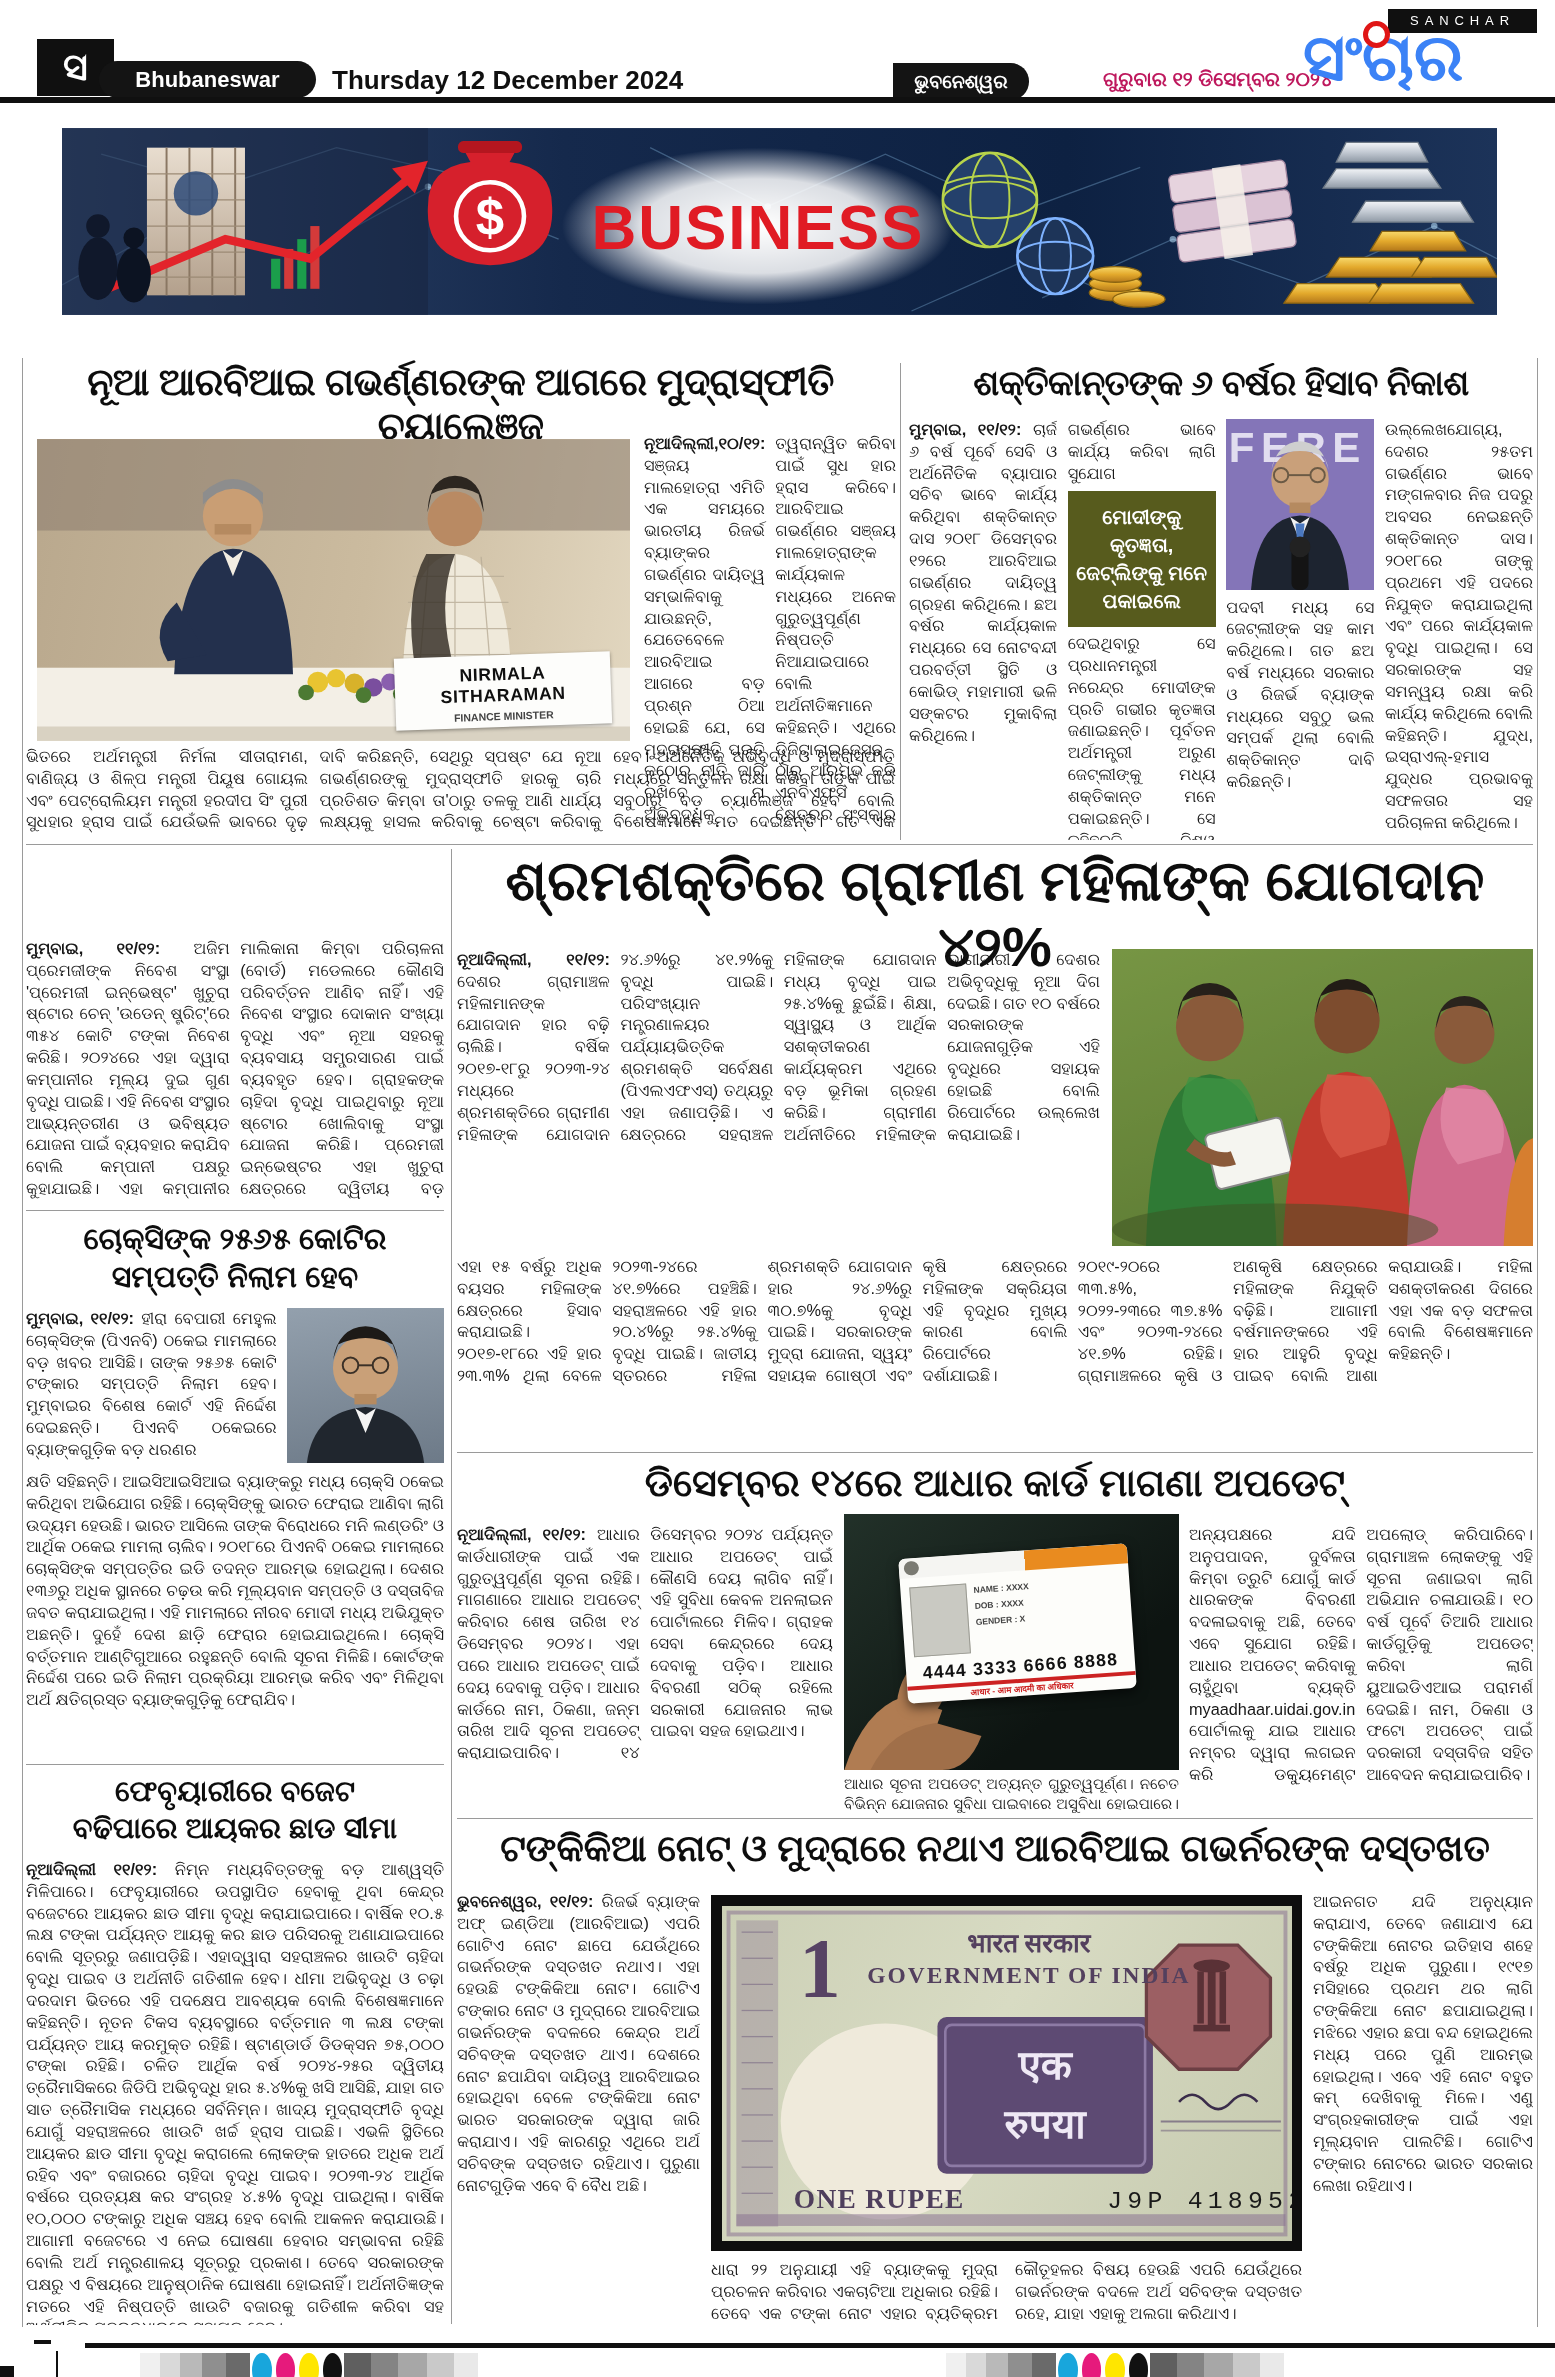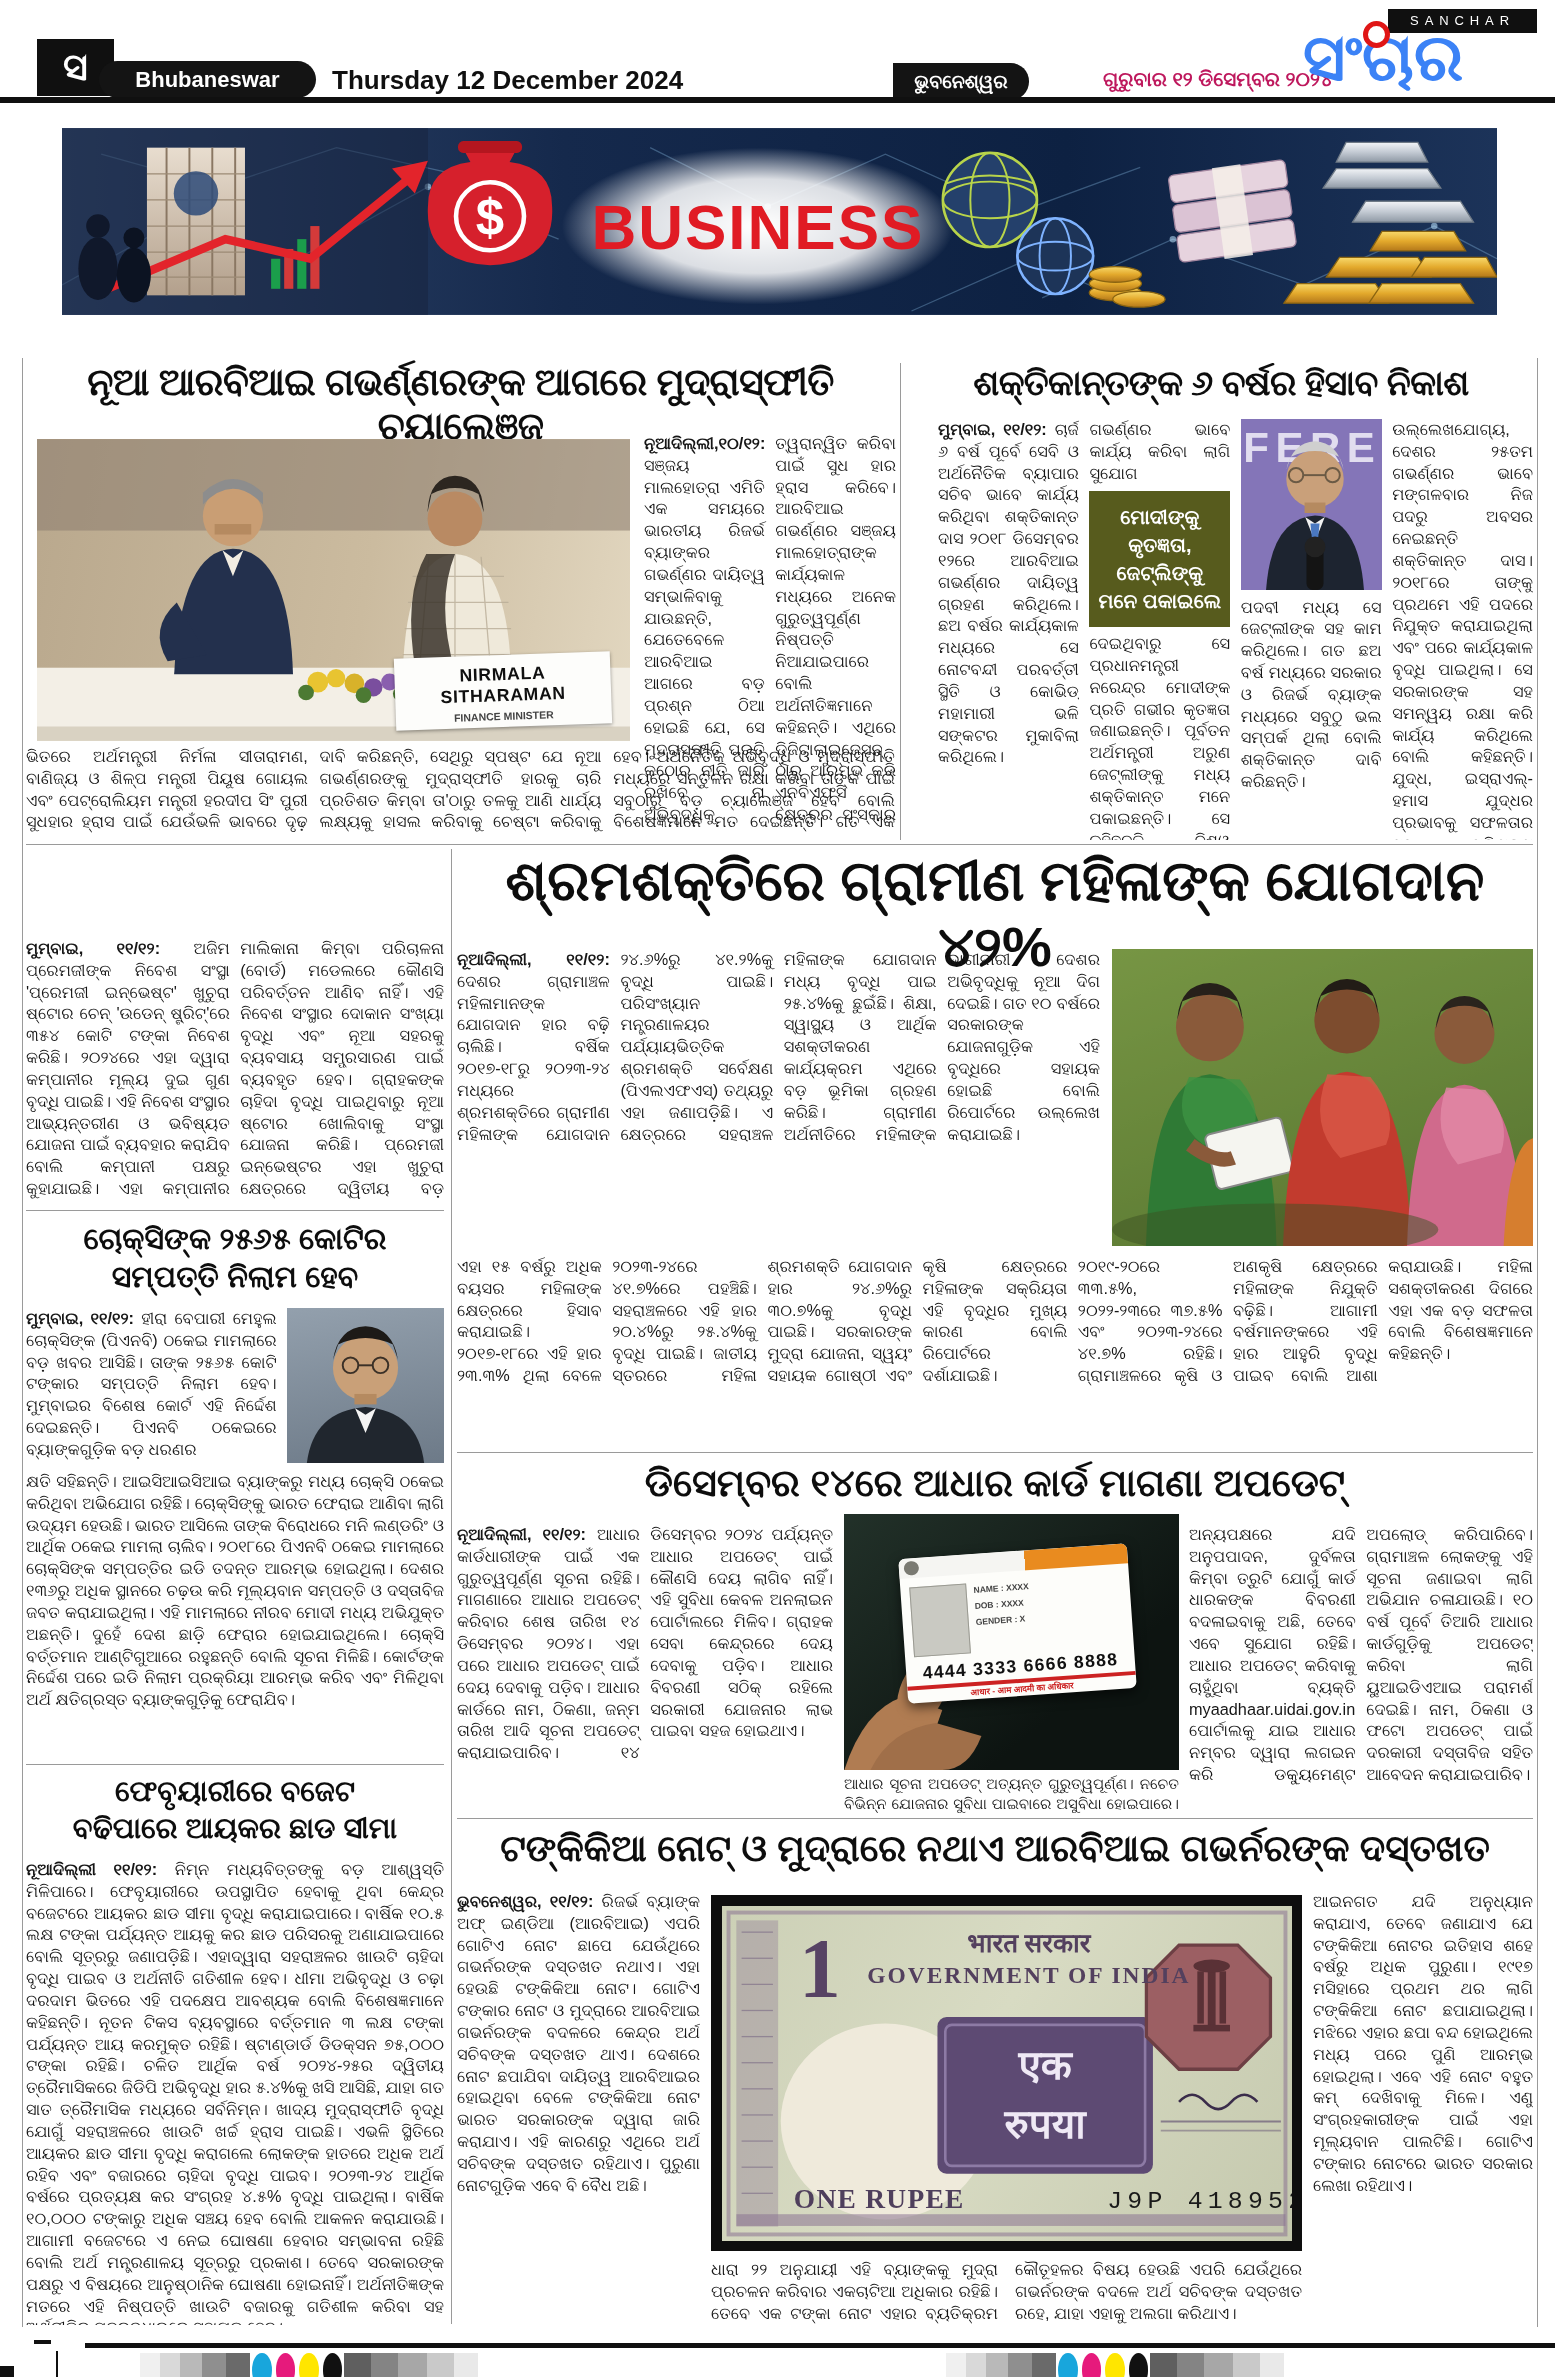--- a/index.html
+++ b/index.html
@@ -232,21 +232,21 @@
     <b class="dl">ନୂଆଦିଲ୍ଲୀ,୧୦/୧୨:</b>
     <span>ସଞ୍ଜୟ ମାଲହୋତ୍ରା ଏମିତି ଏକ ସମୟରେ ଭାରତୀୟ ରିଜର୍ଭ ବ୍ୟାଙ୍କର ଗଭର୍ଣ୍ଣର ଦାୟିତ୍ୱ ସମ୍ଭାଳିବାକୁ ଯାଉଛନ୍ତି, ଯେତେବେଳେ ଆରବିଆଇ ଆଗରେ ବଡ଼ ପ୍ରଶ୍ନ ଠିଆ ହୋଇଛି ଯେ, ସେ ମୁଦ୍ରାସ୍ଫୀତି ପ୍ରତି କଠୋର ନୀତି ଜାରି ରଖିବେ ନା ଅଭିବୃଦ୍ଧିକୁ ତ୍ୱରାନ୍ୱିତ କରିବା ପାଇଁ ସୁଧ ହାର ହ୍ରାସ କରିବେ। ଆରବିଆଇ ଗଭର୍ଣ୍ଣର ସଞ୍ଜୟ ମାଲହୋତ୍ରାଙ୍କ କାର୍ଯ୍ୟକାଳ ମଧ୍ୟରେ ଅନେକ ଗୁରୁତ୍ୱପୂର୍ଣ୍ଣ ନିଷ୍ପତ୍ତି ନିଆଯାଇପାରେ ବୋଲି ଅର୍ଥନୀତିଜ୍ଞମାନେ କହିଛନ୍ତି। ଏଥିରେ ଡିଜିଟାଲାଇଜେସନ୍ ଠାରୁ ଆରମ୍ଭ କରି ଏନବିଏଫସି କ୍ଷେତ୍ରର ସଂସ୍କାର ପର୍ଯ୍ୟନ୍ତ ସାମିଲ ରହିଛି। ଏହା ସହ ମୁଦ୍ରାସ୍ଫୀତି ନିୟନ୍ତ୍ରଣ କରିବା ଆରବିଆଇର ବଡ଼ ଦାୟିତ୍ୱ ହେବ। ଧୀମା ଅଭିବୃଦ୍ଧି ଓ ଚଢ଼ା ଦରଦାମ ଭିତରେ ବୈଠକ ପରେ ଜାରି ବିବୃତିରେ ପୂର୍ବତନ ଆଚରଣରୁ ଭିନ୍ନ ସଙ୍କେତ ମିଳିପାରେ।</span>
   </div>
   <div class="abs body-txt cols3" style="left:26px;top:746px;width:869px;height:91px;">ଭିତରେ ଅର୍ଥମନ୍ତ୍ରୀ ନିର୍ମଳା ସୀତାରାମଣ, ବାଣିଜ୍ୟ ଓ ଶିଳ୍ପ ମନ୍ତ୍ରୀ ପିୟୂଷ ଗୋୟଲ ଏବଂ ପେଟ୍ରୋଲିୟମ ମନ୍ତ୍ରୀ ହରଦୀପ ସିଂ ପୁରୀ ସୁଧହାର ହ୍ରାସ ପାଇଁ ଯେଉଁଭଳି ଭାବରେ ଦୃଢ଼ ଦାବି କରିଛନ୍ତି, ସେଥିରୁ ସ୍ପଷ୍ଟ ଯେ ନୂଆ ଗଭର୍ଣ୍ଣରଙ୍କୁ ମୁଦ୍ରାସ୍ଫୀତି ହାରକୁ ଚାରି ପ୍ରତିଶତ କିମ୍ବା ତା'ଠାରୁ ତଳକୁ ଆଣି ଧାର୍ଯ୍ୟ ଲକ୍ଷ୍ୟକୁ ହାସଲ କରିବାକୁ ଚେଷ୍ଟା କରିବାକୁ ହେବ। ଅର୍ଥନୈତିକ ଅଭିବୃଦ୍ଧି ଓ ମୁଦ୍ରାସ୍ଫୀତି ମଧ୍ୟରେ ସନ୍ତୁଳନ ରକ୍ଷା କରିବା ତାଙ୍କ ପାଇଁ ସବୁଠାରୁ ବଡ଼ ଚ୍ୟାଲେଞ୍ଜ ହେବ ବୋଲି ବିଶେଷଜ୍ଞମାନେ ମତ ଦେଇଛନ୍ତି। ଗତ ଏକ ମାସ ଭିତରେ ଖାଦ୍ୟ ମୁଦ୍ରାସ୍ଫୀତି ବୃଦ୍ଧି ଯୋଗୁଁ ସାଧାରଣ ଲୋକଙ୍କ ଖର୍ଚ୍ଚ ବଢ଼ିଛି।</div>
 
   <div class="abs rule-v" style="left:900px;top:363px;height:477px;"></div>
 
   <div class="abs hl" style="left:909px;top:363px;width:624px;font-size:35px;letter-spacing:-0.7px;">ଶକ୍ତିକାନ୍ତଙ୍କ ୬ ବର୍ଷର ହିସାବ ନିକାଶ</div>
 
   <div class="abs flexrow" style="left:909px;top:419px;width:624px;height:421px;gap:10.5px;">
-    <div class="col body-txt" style="height:421px;margin-left:29px;">
+    <div class="col body-txt" style="height:421px;">
       <b class="dl">ମୁମ୍ବାଇ, ୧୧/୧୨:</b>
       <span>ଚାର୍ଜ ୬ ବର୍ଷ ପୂର୍ବେ ସେବି ଓ ଅର୍ଥନୈତିକ ବ୍ୟାପାର ସଚିବ ଭାବେ କାର୍ଯ୍ୟ କରିଥିବା ଶକ୍ତିକାନ୍ତ ଦାସ ୨୦୧୮ ଡିସେମ୍ବର ୧୨ରେ ଆରବିଆଇ ଗଭର୍ଣ୍ଣର ଦାୟିତ୍ୱ ଗ୍ରହଣ କରିଥିଲେ। ଛଅ ବର୍ଷର କାର୍ଯ୍ୟକାଳ ମଧ୍ୟରେ ସେ ନୋଟବନ୍ଦୀ ପରବର୍ତ୍ତୀ ସ୍ଥିତି ଓ କୋଭିଡ୍ ମହାମାରୀ ଭଳି ସଙ୍କଟର ମୁକାବିଲା କରିଥିଲେ।</span>
     </div>
     <div class="col" style="height:421px;overflow:hidden;">
       <div class="body-txt">ଗଭର୍ଣ୍ଣର ଭାବେ କାର୍ଯ୍ୟ କରିବା ଲାଗି ସୁଯୋଗ</div>
       <div class="greenbox">ମୋଦୀଙ୍କୁ କୃତଜ୍ଞତା, ଜେଟ୍‌ଲିଙ୍କୁ ମନେ ପକାଇଲେ</div>
       <div class="body-txt">ଦେଇଥିବାରୁ ସେ ପ୍ରଧାନମନ୍ତ୍ରୀ ନରେନ୍ଦ୍ର ମୋଦୀଙ୍କ ପ୍ରତି ଗଭୀର କୃତଜ୍ଞତା ଜଣାଇଛନ୍ତି। ପୂର୍ବତନ ଅର୍ଥମନ୍ତ୍ରୀ ଅରୁଣ ଜେଟ୍‌ଲୀଙ୍କୁ ମଧ୍ୟ ଶକ୍ତିକାନ୍ତ ମନେ ପକାଇଛନ୍ତି। ସେ କହିଛନ୍ତି, ବିଶ୍ୱ ସ୍ତରରେ ଘଟିଥିବା ଘଟଣାର ପ୍ରଭାବକୁ ସଫଳତାର ସହ ପରିଚାଳନା କରାଯାଇଥିଲା।</div>
     </div>
     <div class="col" style="height:421px;overflow:hidden;">
       <div class="photo" style="position:relative;width:100%;height:171px;background:#8475b8;">

